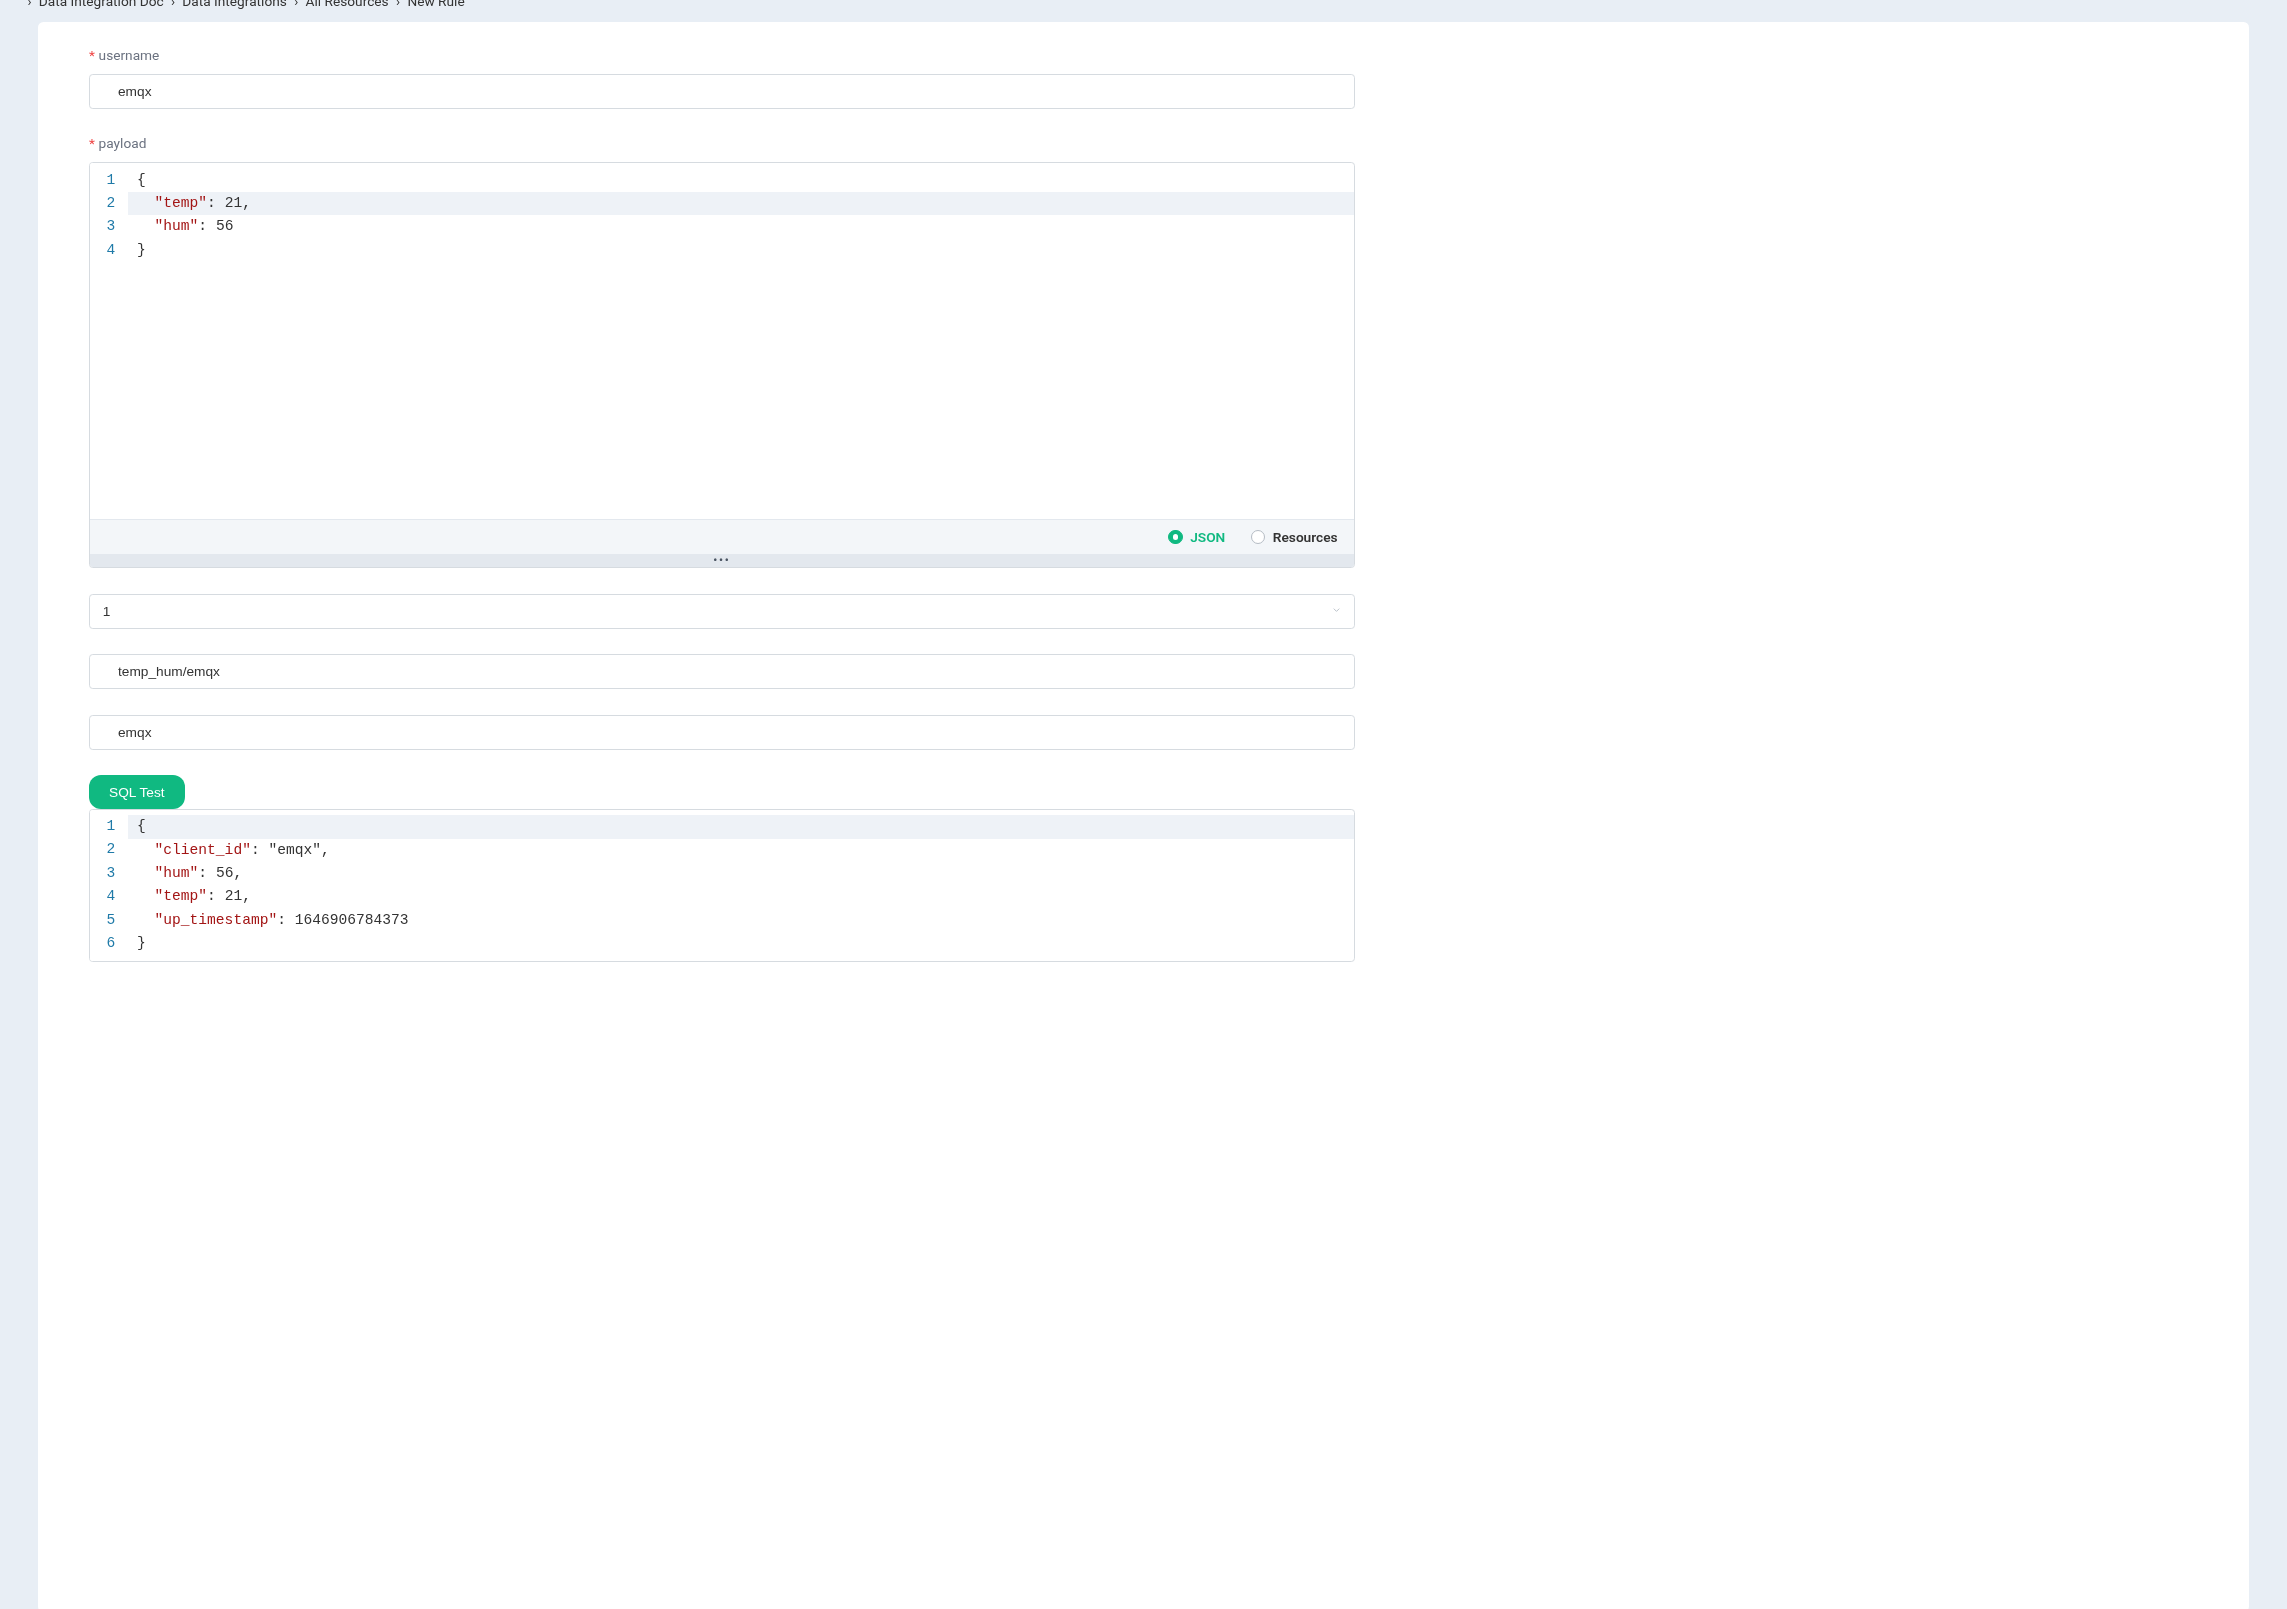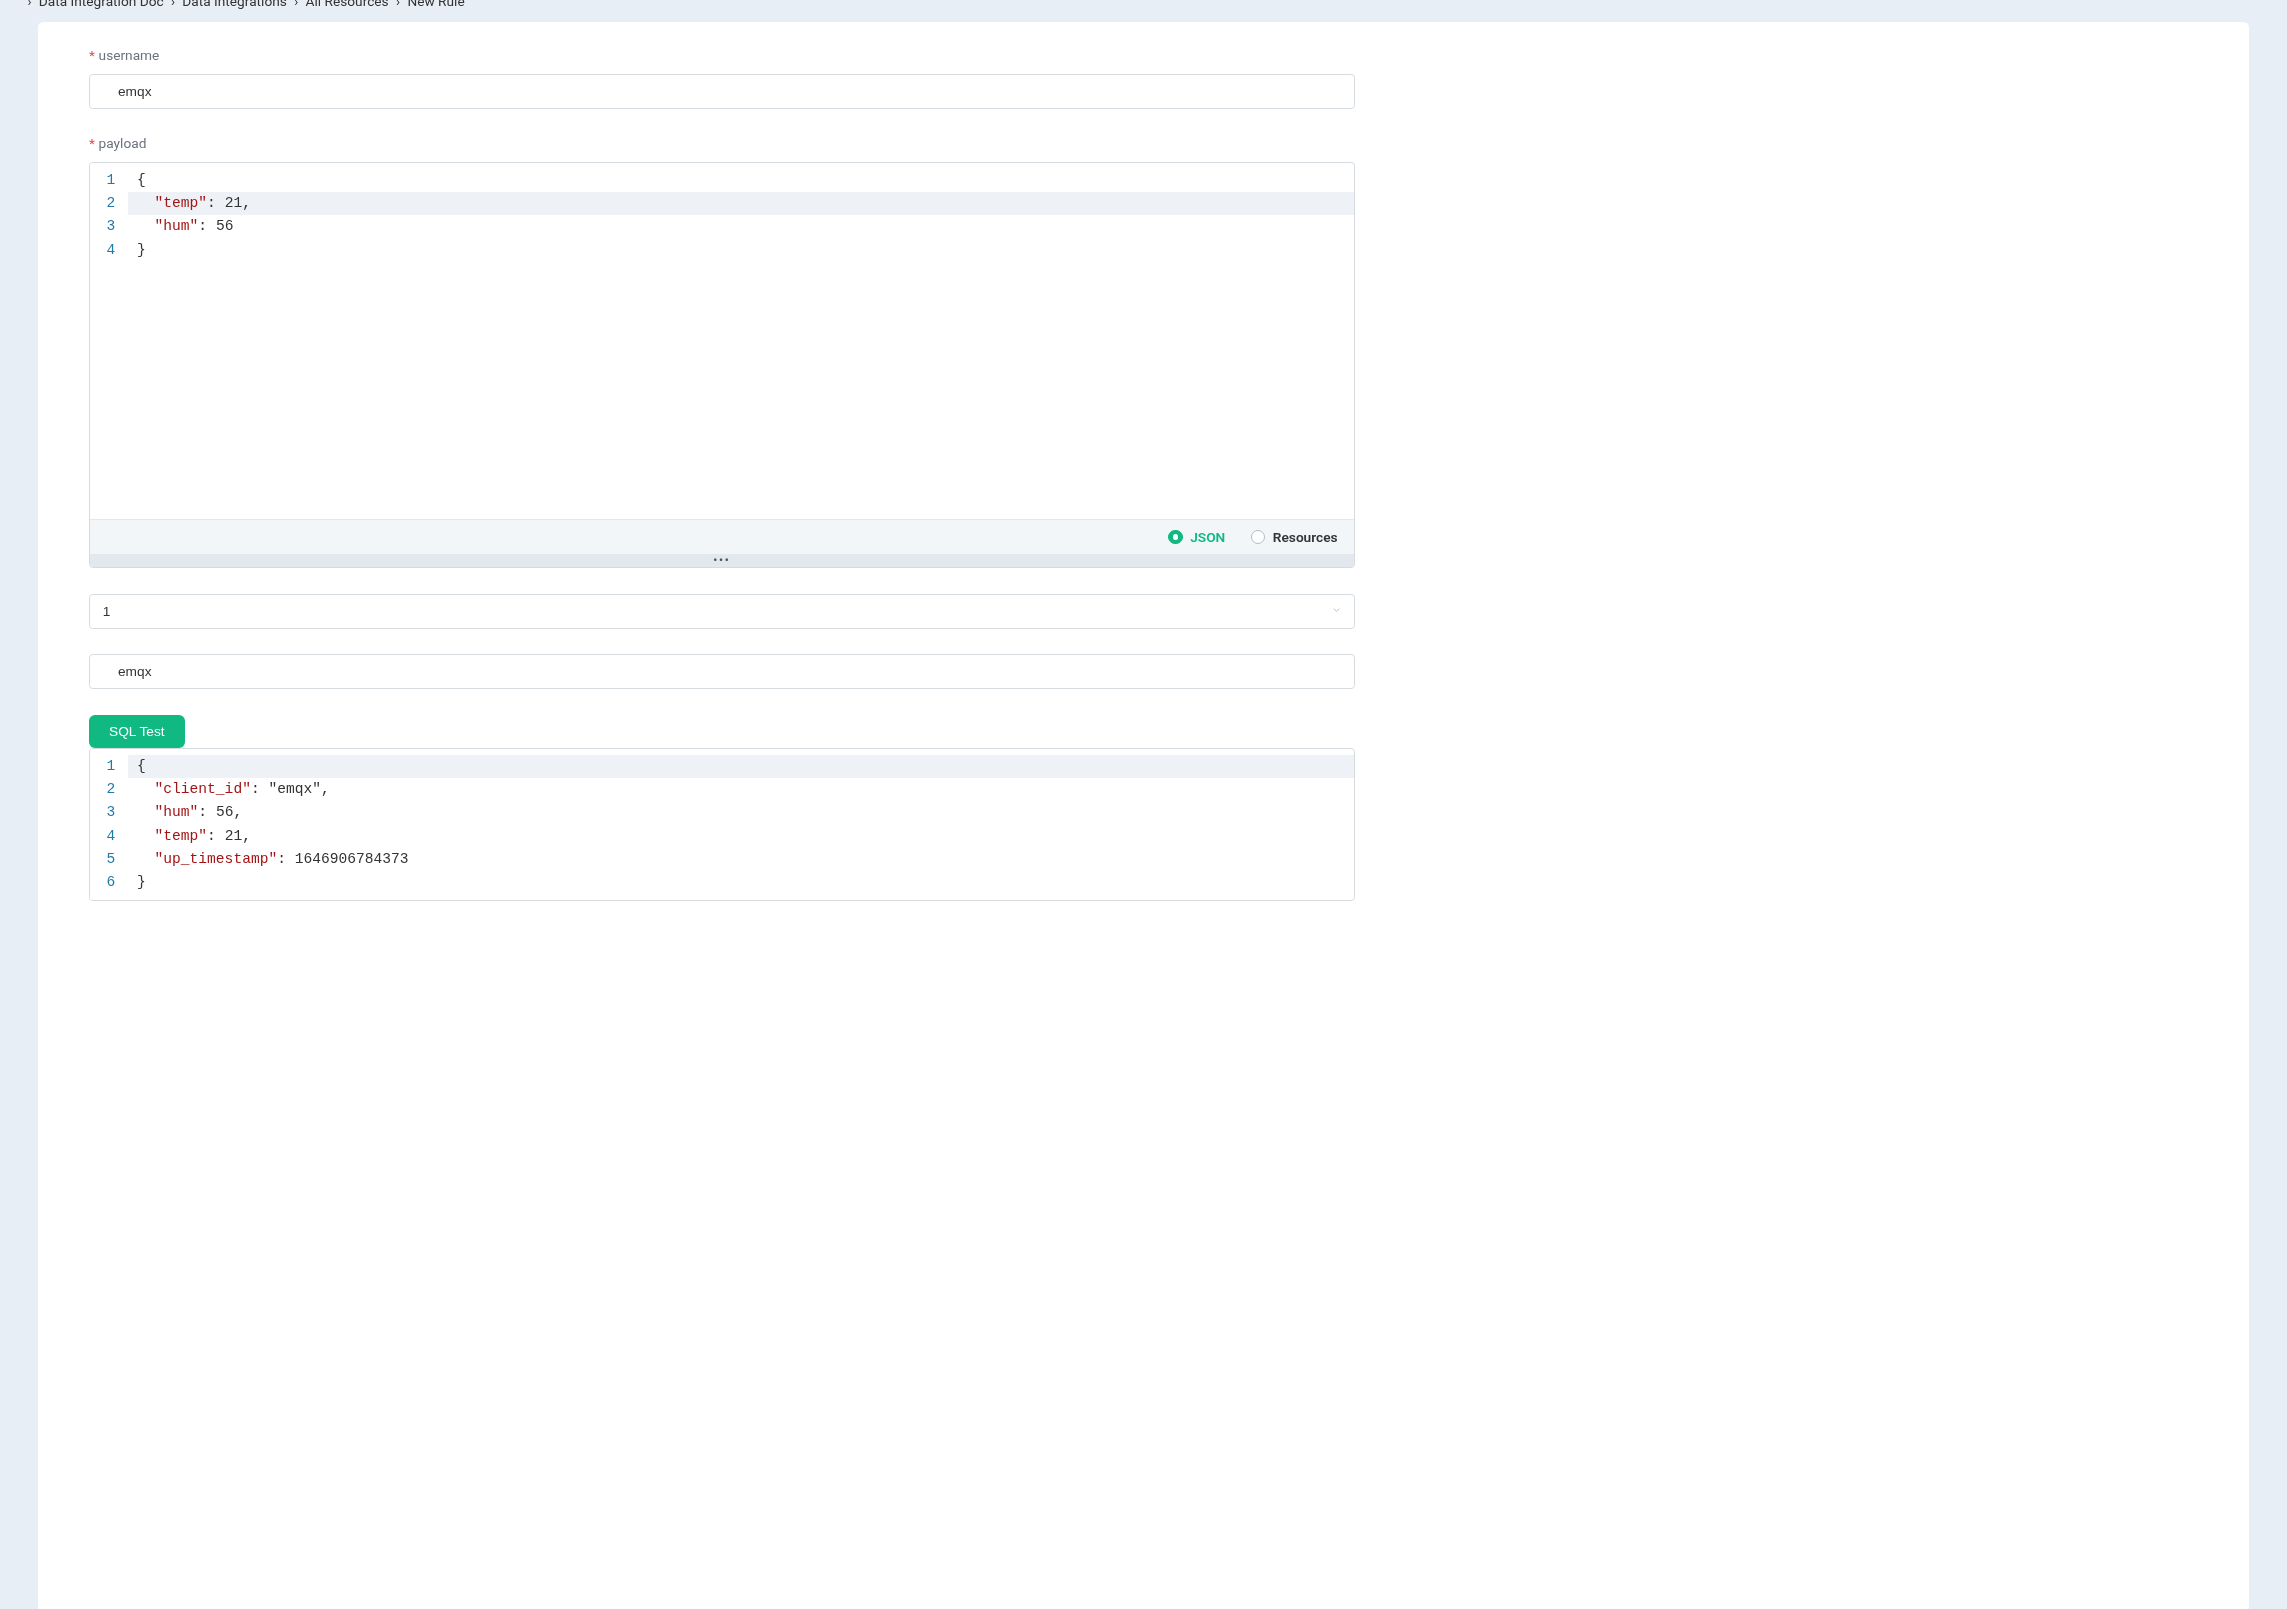--- a/index.html
+++ b/index.html
@@ -153,21 +153,21 @@
 .editor-resize span {
   letter-spacing: 1.8px;
   color: #4b5563;
   font-size: 11px;
   font-weight: 700;
 }
 .btn-primary {
   background: #10b981;
   color: #fff;
   border: none;
-  border-radius: 6px;
+  border-radius: 12px;
   padding: 9.1px 20px;
   font-size: 13.7px;
   font-weight: 500;
   cursor: pointer;
 }
 .result-label {
   color: #9ca3af;
   font-size: 13.7px;
   margin-bottom: 11px;
   margin-top: 31px;
@@ -232,20 +232,21 @@
       <input class="select-input" readonly="" value="1" style="">
       <span class="select-chevron">
         <svg width="11" height="11" viewBox="0 0 24 24" fill="none" stroke="currentColor" stroke-width="2">
             <polyline points="6 9 12 15 18 9"></polyline>
           </svg>
       </span>
     </div>
   </div>
 
   <div class="form-group">
+    <input class="text-input" type="text" value="temp_hum/emqx" style="">
   </div>
 
   <div class="form-group">
     <input class="text-input" type="text" value="emqx" style="">
   </div>
 
   <div class="form-group" style="margin-bottom:0;">
     <button class="btn-primary">SQL Test</button>
   </div>
 

